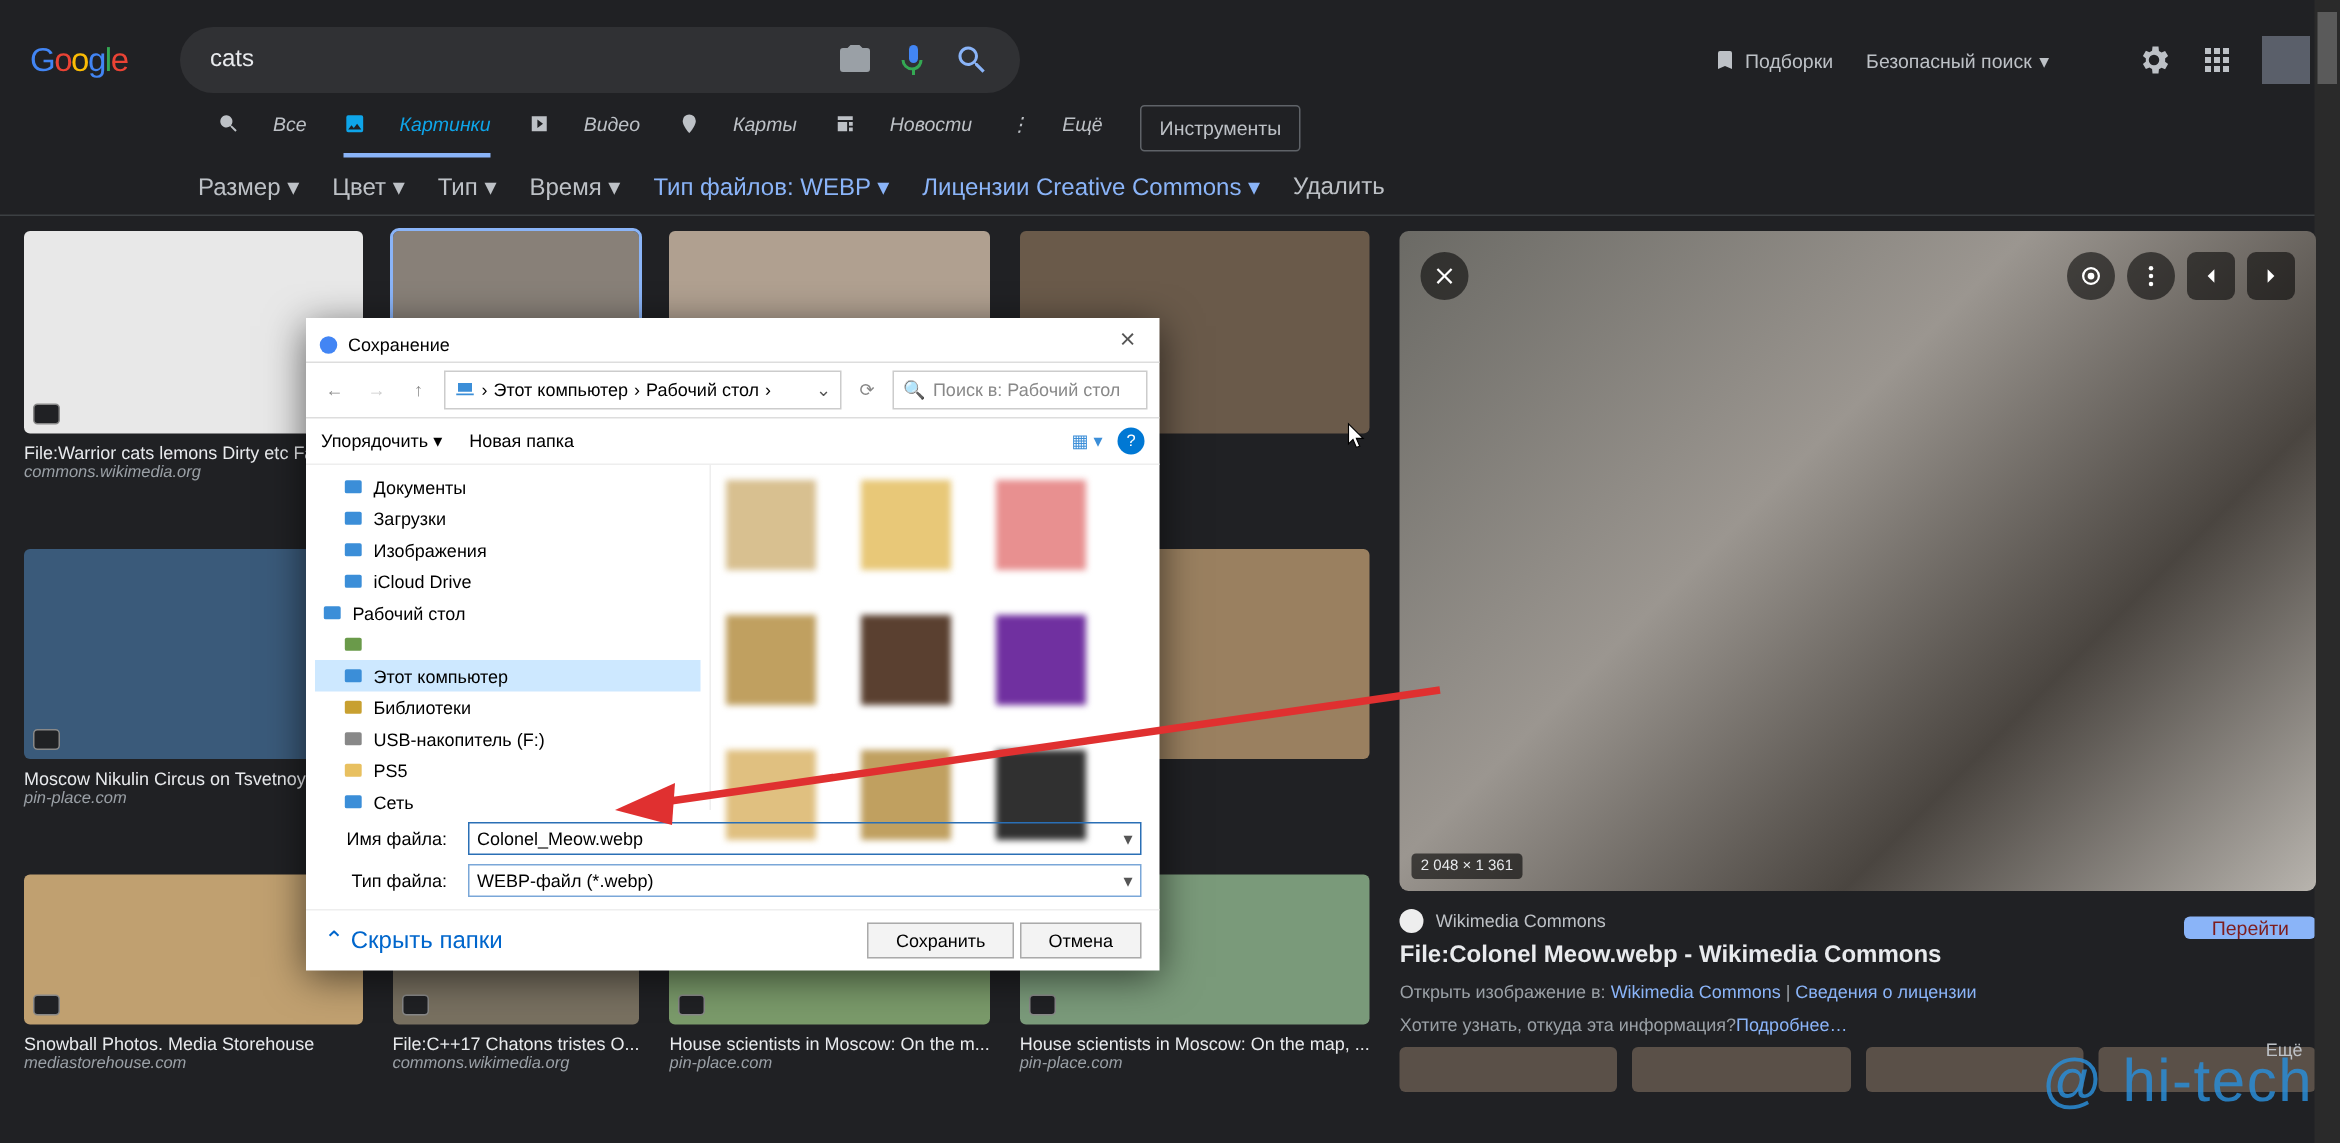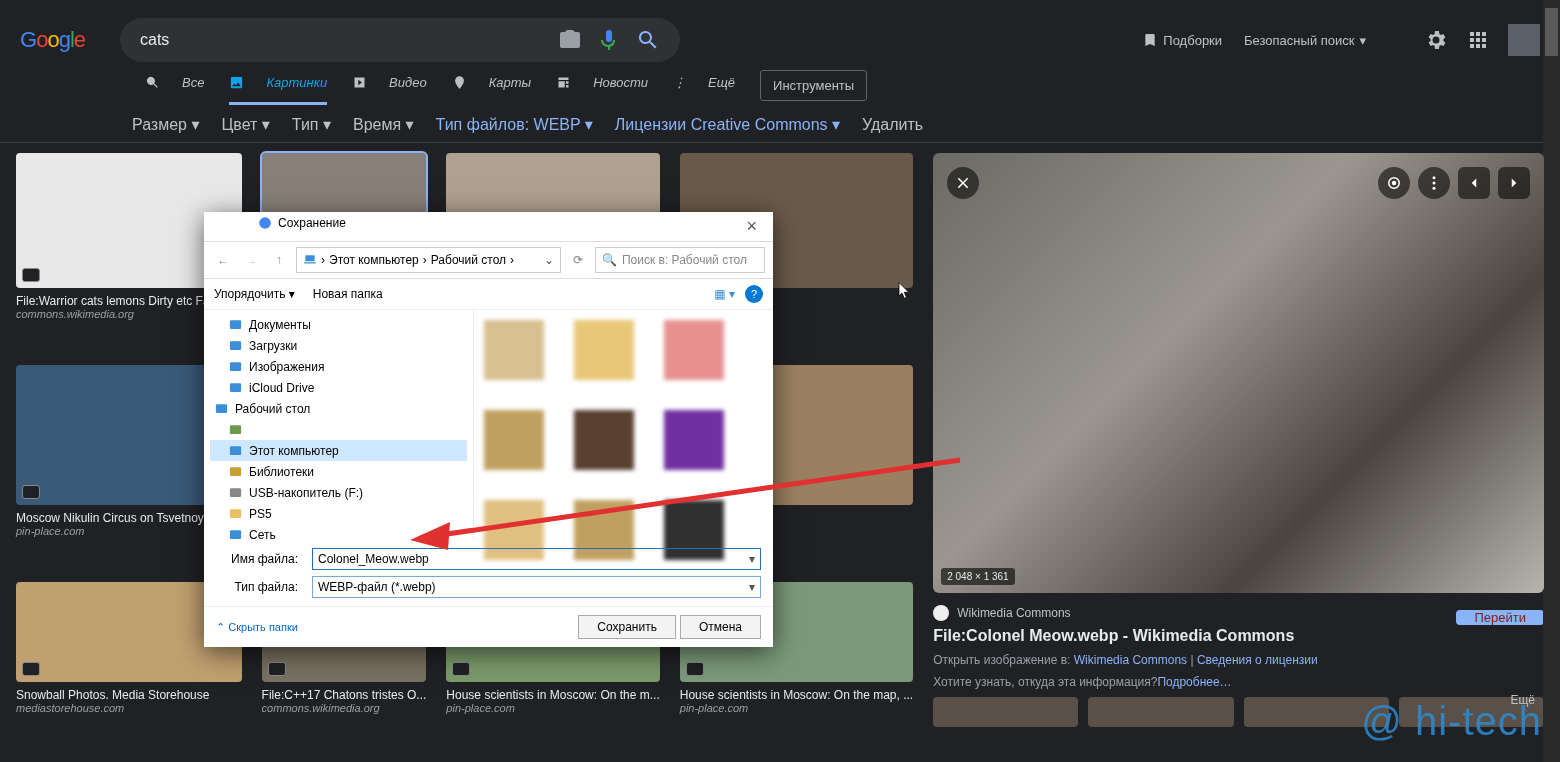--- a/index.html
+++ b/index.html
@@ -54,21 +54,21 @@
 .panel-meta .title{font-size:16px;font-weight:bold;margin-top:6px;}
 .gobtn{float:right;background:#8ab4f8;color:#7f1d1d;padding:0 18px;border-radius:4px;font-size:13px;font-weight:500;cursor:pointer;margin-top:-35px;}
 .panel-meta .line{font-size:12px;color:#9aa0a6;margin-top:8px;}
 .panel-meta .line a{color:#8ab4f8;text-decoration:none;}
 .similar{font-size:14px;font-weight:bold;margin-top:14px;}
 .sim-row{display:grid;grid-template-columns:repeat(4,1fr);gap:10px;margin-top:8px;}
 .sim{height:30px;background:#5a5048;border-radius:4px;}
 
 
 .dialog { position:absolute; left:204px; top:212px; width:569px; background:#fff; color:#000; font-size:12px; box-shadow:0 5px 25px rgba(0,0,0,.6); }
-.dlg-title{display:flex;align-items:flex-start;padding:4px 8px;gap:6px;margin-left:46px;}
+.dlg-title{display:flex;align-items:flex-end;padding:4px 8px;gap:6px;}
 .dlg-title .close{margin-left:auto;font-size:18px;color:#555;cursor:pointer;padding:0 8px;}
 .dlg-nav{display:flex;align-items:center;padding:5px 8px;gap:6px;border-bottom:1px solid #ddd;border-top:1px solid #ddd;}
 .navb{width:22px;height:22px;display:flex;align-items:center;justify-content:center;color:#888;cursor:pointer;}
 .addr{flex:1;display:flex;align-items:center;border:1px solid #ccc;height:26px;padding:0 6px;gap:4px;}
 .addr svg{width:14px;height:14px;}
 .sinput{width:170px;border:1px solid #ccc;height:26px;display:flex;align-items:center;padding:0 6px;color:#888;gap:5px;}
 .dlg-bar{display:flex;align-items:center;padding:6px 10px;border-bottom:1px solid #eee;}
 .dlg-bar .r{margin-left:auto;display:flex;gap:10px;align-items:center;}
 .help{width:18px;height:18px;border-radius:50%;background:#0078d4;color:#fff;display:flex;align-items:center;justify-content:center;font-size:11px;}
 .dlg-body{display:flex;height:230px;}
@@ -78,21 +78,21 @@
 .tn.ind1{padding-left:18px;}
 .tn svg{width:15px;height:15px;flex-shrink:0;}
 .files{flex:1;padding:10px;display:grid;grid-template-columns:repeat(3,60px);grid-auto-rows:60px;gap:30px 30px;}
 .ftile{width:60px;height:60px;}
 .dlg-foot{padding:8px 12px;display:grid;grid-template-columns:90px 1fr;gap:6px;align-items:center;}
 .dlg-foot label{text-align:right;padding-right:8px;}
 .combo{border:1px solid #7aa7d8;height:22px;padding:0 5px;display:flex;align-items:center;position:relative;}
 .combo:after{content:"▾";position:absolute;right:5px;color:#555;}
 .dlg-btns{display:flex;justify-content:space-between;align-items:center;padding:8px 12px;border-top:1px solid #eee;}
 .wbtn{border:1px solid #aaa;background:#f3f3f3;padding:4px 18px;cursor:pointer;font-size:12px;}
-.hide{color:#0066cc;cursor:pointer;font-size:11px;}
+.hide{color:#0066cc;cursor:pointer;font-size:16px;}
 
 
 .arrow{position:absolute;pointer-events:none;}
 .cursor{position:absolute;left:896px;top:278px;pointer-events:none;}
 .cursor svg{width:18px;height:24px;}
 .watermark{position:absolute;right:18px;bottom:18px;color:#2a8cd6;font-size:40px;font-weight:300;letter-spacing:1px;opacity:.85;}
 .ellip{position:absolute;right:25px;bottom:55px;font-size:12px;color:#bdc1c6;}
 .scroll{position:absolute;right:0;top:0;width:17px;height:100%;background:#2a2a2a;}
 .scroll .th{position:absolute;top:8px;right:2px;width:13px;height:48px;background:#5a5a5a;}
 </style>

